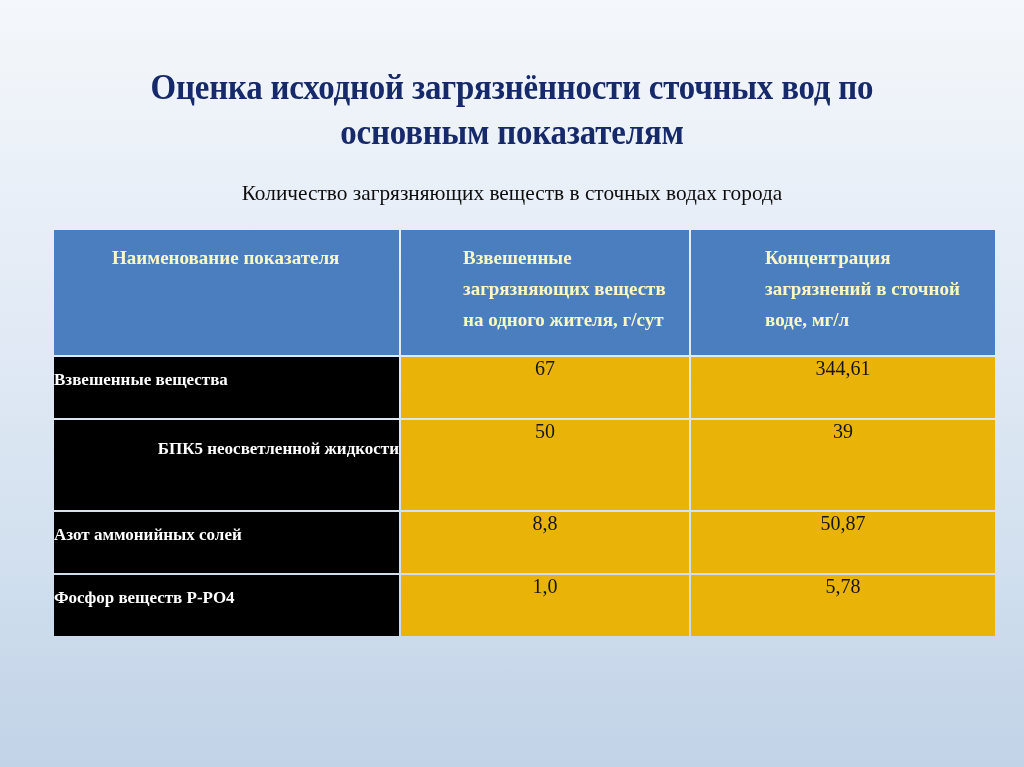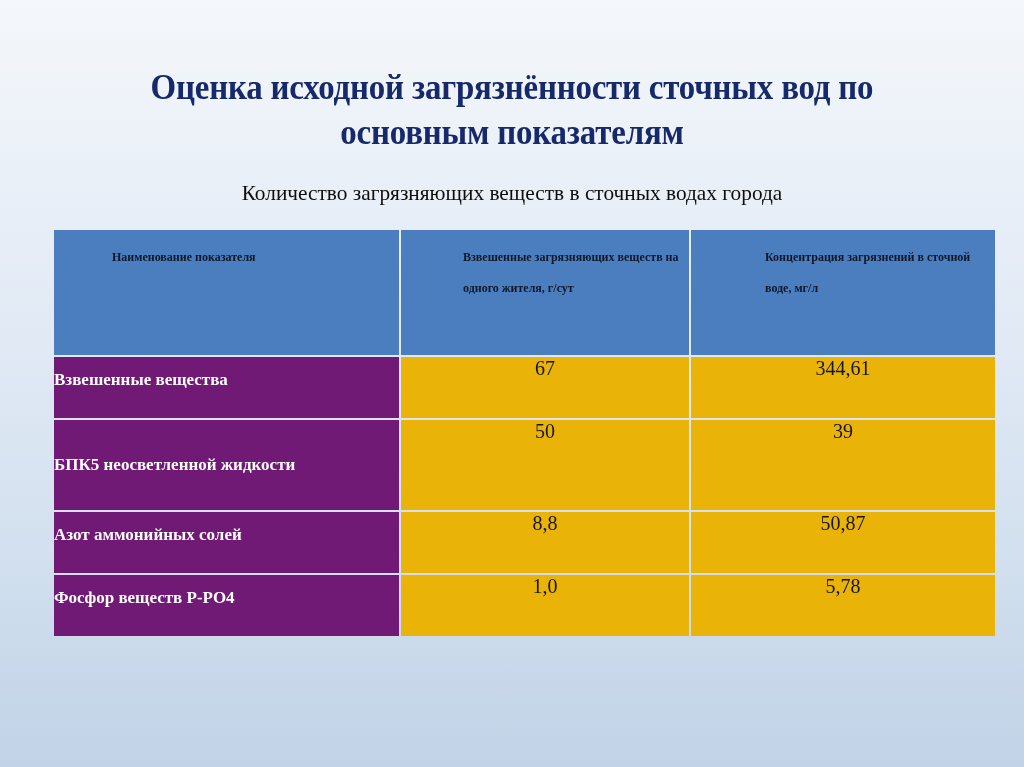--- a/index.html
+++ b/index.html
@@ -92,51 +92,52 @@
     vertical-align: top;
   }
 
   col.c1 { width: 345px; }
   col.c2 { width: 288px; }
   col.c3 { width: 304px; }
 
   
   .hcell {
     background: #4a7ebe;
-    color: #0f172a;
+    color: #fef9c3;
     font-weight: bold;
-    font-size: 12px;
+    font-size: 19px;
     line-height: 31px;
     box-sizing: border-box;
     height: 125px;
   }
 
   .hcell .htext {
     display: block;
     padding-top: 12px;
   }
 
   .hcell.h1 .htext { padding-left: 58px; }
   .hcell.h2 .htext { padding-left: 62px; }
   .hcell.h3 .htext { padding-left: 74px; }
 
   
   .lcell {
-    background: #701a75;
+    background: #000000;
     color: #ffffff;
     font-weight: bold;
     font-size: 17px;
     line-height: 45px;
     box-sizing: border-box;
     padding-left: 58px;
   }
 
   .lcell.two-line {
     line-height: 45px;
-    padding-top: 22px;
+    padding-top: 6px;
+    text-align: right;
   }
 
   
   .vcell {
     background: #eab308;
     color: #161616;
     font-weight: normal;
     font-size: 20px;
     text-align: center;
     box-sizing: border-box;

